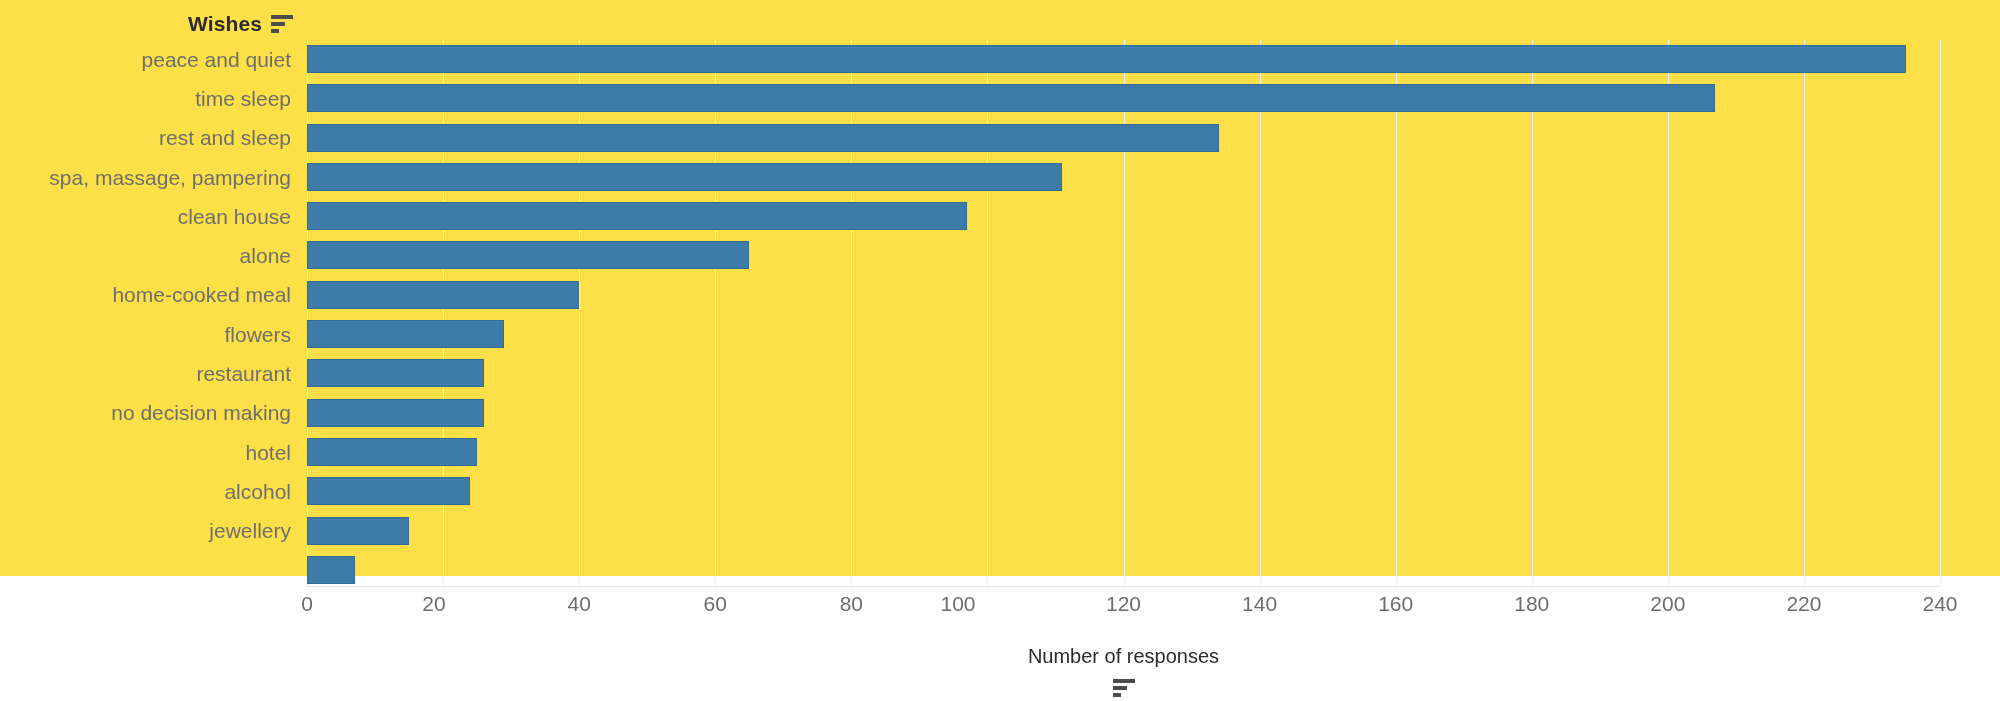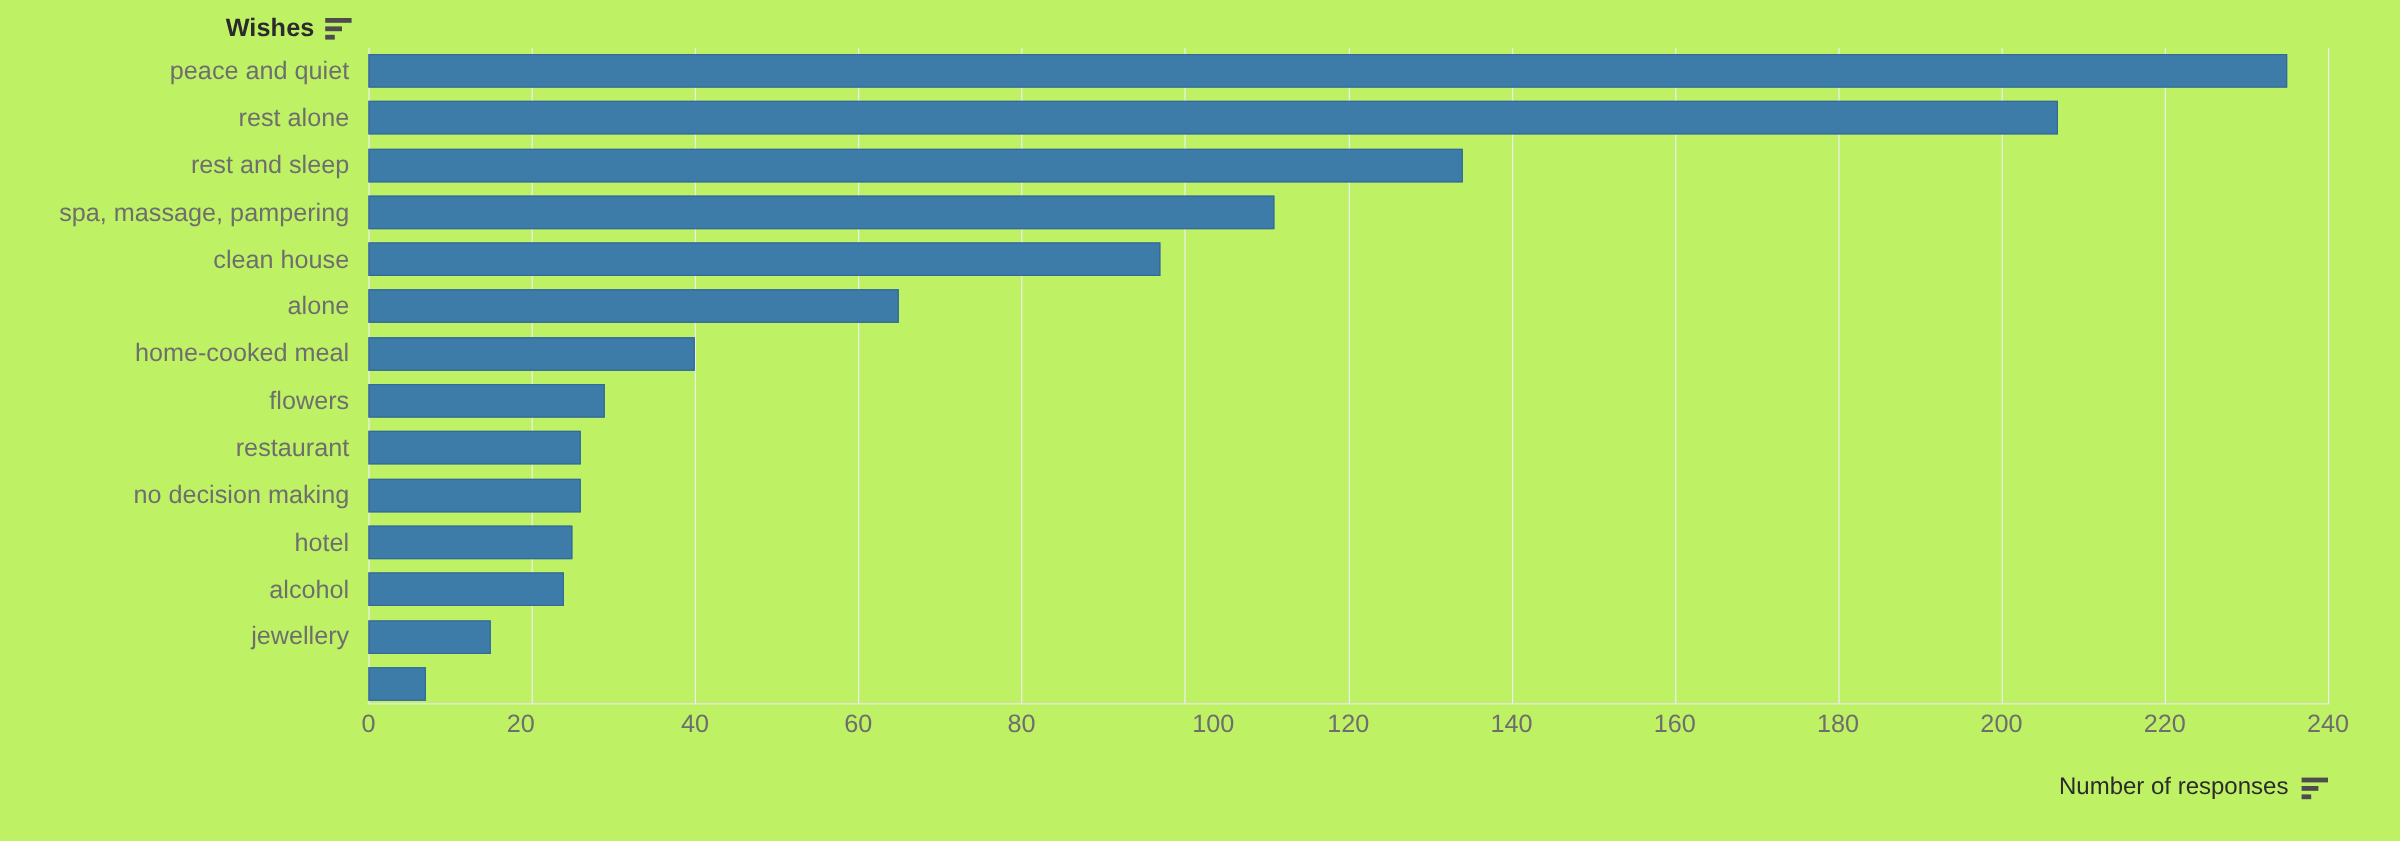--- a/index.html
+++ b/index.html
@@ -10,22 +10,22 @@
   body {
     width: 2000px;
     height: 701px;
     font-family: "Liberation Sans", sans-serif;
     overflow: hidden;
   }
 
   #chart-root {
     position: relative;
     width: 2000px;
-    height: 701px;
-    background: #bef264;
+    height: 576px;
+    background: #fde047;
   }
 
   
   .cat-axis-title {
     position: absolute;
     left: 0;
     top: 10px;
     width: 300px;
     height: 28px;
     display: flex;
@@ -144,22 +144,23 @@
     white-space: nowrap;
   }
 
   .x-axis-title {
     position: absolute;
     left: 307px;
     top: 645px;
     width: 1633px;
     display: flex;
     align-items: center;
-    justify-content: flex-end;
+    justify-content: space-between;
     gap: 11px;
+    flex-direction: column;
   }
   .x-axis-title .label-text {
     font-size: 20px;
     color: #2b2b2b;
     white-space: nowrap;
   }
 </style>
 </head>
 <body>
 
@@ -169,21 +170,21 @@
     <span class="label-text">Wishes</span>
     <span class="sort-icon" title="sort">
       <i class="b1"></i>
         <i class="b2"></i>
         <i class="b3"></i>
     </span>
   </div>
 
   <div class="y-labels" id="y-labels">
       <div class="y-label">peace and quiet</div>
-      <div class="y-label">rest alone</div>
+      <div class="y-label">time sleep</div>
       <div class="y-label">rest and sleep</div>
       <div class="y-label">spa, massage, pampering</div>
       <div class="y-label">clean house</div>
       <div class="y-label">alone</div>
       <div class="y-label">home-cooked meal</div>
       <div class="y-label">flowers</div>
       <div class="y-label">restaurant</div>
       <div class="y-label">no decision making</div>
       <div class="y-label">hotel</div>
       <div class="y-label">alcohol</div>
@@ -252,21 +253,21 @@
       </div>
     <div class="axis-baseline"></div>
   </div>
 
   <div class="x-ticks" id="x-ticks">
       <div class="x-tick" style="left: 0px;">0</div>
       <div class="x-tick" style="left: 127px;">20</div>
       <div class="x-tick" style="left: 272.167px;">40</div>
       <div class="x-tick" style="left: 408.25px;">60</div>
       <div class="x-tick" style="left: 544.333px;">80</div>
-      <div class="x-tick" style="left: 704px;">100</div>
+      <div class="x-tick" style="left: 651px;">100</div>
       <div class="x-tick" style="left: 816.5px;">120</div>
       <div class="x-tick" style="left: 952.583px;">140</div>
       <div class="x-tick" style="left: 1088.67px;">160</div>
       <div class="x-tick" style="left: 1224.75px;">180</div>
       <div class="x-tick" style="left: 1360.83px;">200</div>
       <div class="x-tick" style="left: 1496.92px;">220</div>
       <div class="x-tick" style="left: 1633px;">240</div>
     </div>
 
   <div class="x-axis-title">

